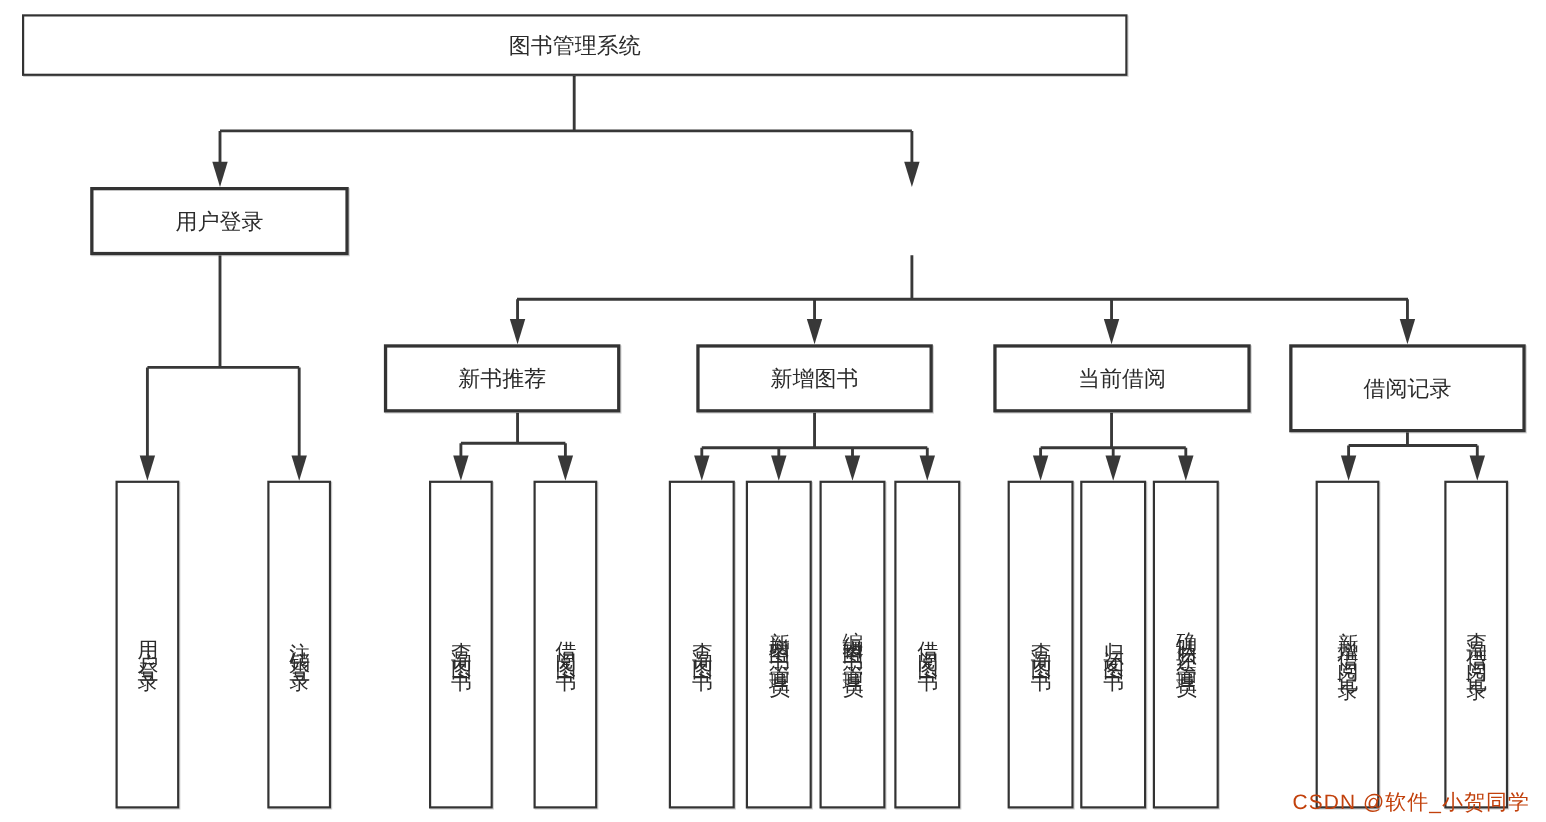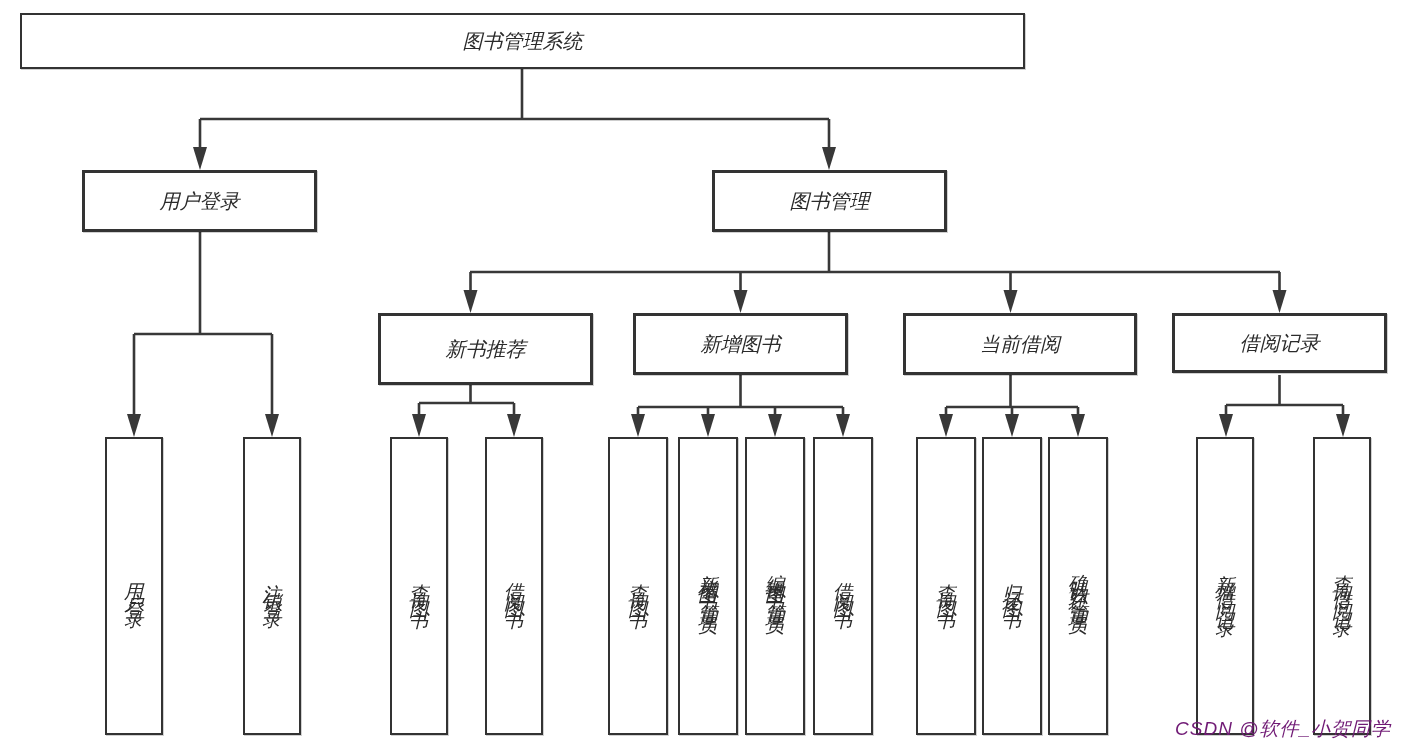--- a/index.html
+++ b/index.html
@@ -1,36 +1,36 @@
 <!DOCTYPE html>
 <html><head>
 <meta charset="utf-8">
 <style>
   html,body{margin:0;padding:0;background:#ffffff;}
   #canvas{
     position:relative;width:1405px;height:747px;background:#ffffff;overflow:hidden;
-    font-family:"Liberation Sans","DejaVu Sans",sans-serif;color:#2b2b2b;font-style:italic;
+    font-family:"Liberation Sans","DejaVu Sans",sans-serif;color:#2b2b2b;
   }
   #wires{position:absolute;left:0;top:0;width:1405px;height:747px;}
   .box{
     position:absolute;background:#ffffff;border:3px solid #333333;
     display:flex;align-items:center;justify-content:center;
     box-sizing:border-box;font-size:20px;color:#2b2b2b;
     box-shadow:1px 1px 0 rgba(0,0,0,0.18);
   }
   .box.root{border-width:2px;}
   .box.v{
     border-width:2px;
     writing-mode:vertical-rl;text-orientation:mixed;
     font-size:19px;letter-spacing:9px;line-height:1;
   }
   .box.v.long{letter-spacing:6px;}
   #watermark{
     position:absolute;right:14px;bottom:5px;
-    font-size:19px;color:#701a75;letter-spacing:1px;
+    font-size:19px;color:#c2410c;letter-spacing:1px;
     font-family:"Liberation Sans","DejaVu Sans",sans-serif;
   }
 </style>
 </head>
 <body>
 
 <div id="canvas">
 
   <svg id="wires" viewBox="0 0 1405 747" xmlns="http://www.w3.org/2000/svg">
       <path d="M522 69L522 119M200 119L829 119M200 232L200 334M134 334L272 334M829 232L829 272M470 272L1280 272M470.5 375L470.5 403M419 403L514 403M740.5 375L740.5 407M638 407L843 407M1010.5 375L1010.5 407M946 407L1078 407M1279.5 375L1279.5 405M1226 405L1343 405M200 119L200 154M829 119L829 154M134 334L134 421M272 334L272 421M470.5 272L470.5 297M740.5 272L740.5 297M1010.5 272L1010.5 297M1279.5 272L1279.5 297M419 403L419 421M514 403L514 421M638 407L638 421M708 407L708 421M775 407L775 421M843 407L843 421M946 407L946 421M1012 407L1012 421M1078 407L1078 421M1226 405L1226 421M1343 405L1343 421" stroke="#383838" stroke-width="2.6" fill="none"></path>
@@ -51,26 +51,25 @@
       <polygon points="939,414 953,414 946,437" fill="#383838"></polygon>
       <polygon points="1005,414 1019,414 1012,437" fill="#383838"></polygon>
       <polygon points="1071,414 1085,414 1078,437" fill="#383838"></polygon>
       <polygon points="1219,414 1233,414 1226,437" fill="#383838"></polygon>
       <polygon points="1336,414 1350,414 1343,437" fill="#383838"></polygon>
     </svg>
 
   <div class="box root" style="left:20px;top:13px;width:1005px;height:56px">图书管理系统</div>
 
   <div class="box" style="left:82px;top:170px;width:235px;height:62px">用户登录</div>
-  <div class="box" style="left:712px;top:170px;width:235px;height:62px">图书管理</div>
 
-  <div class="box" style="left:378px;top:313px;width:215px;height:72px">新书推荐</div>
+  <div class="box" style="left:349px;top:313px;width:215px;height:62px">新书推荐</div>
   <div class="box" style="left:633px;top:313px;width:215px;height:62px">新增图书</div>
   <div class="box" style="left:903px;top:313px;width:234px;height:62px">当前借阅</div>
-  <div class="box" style="left:1172px;top:313px;width:215px;height:60px">借阅记录</div>
+  <div class="box" style="left:1172px;top:313px;width:215px;height:80px">借阅记录</div>
 
   <div class="box v" style="left:105px;top:437px;width:58px;height:298px">用户登录</div>
   <div class="box v" style="left:243px;top:437px;width:58px;height:298px">注销登录</div>
 
   <div class="box v" style="left:390px;top:437px;width:58px;height:298px">查询图书</div>
   <div class="box v" style="left:485px;top:437px;width:58px;height:298px">借阅图书</div>
 
   <div class="box v" style="left:608px;top:437px;width:60px;height:298px">查询图书</div>
   <div class="box v long" style="left:678px;top:437px;width:60px;height:298px">新增图书（管理员）</div>
   <div class="box v long" style="left:745px;top:437px;width:60px;height:298px">编辑图书（管理员）</div>

